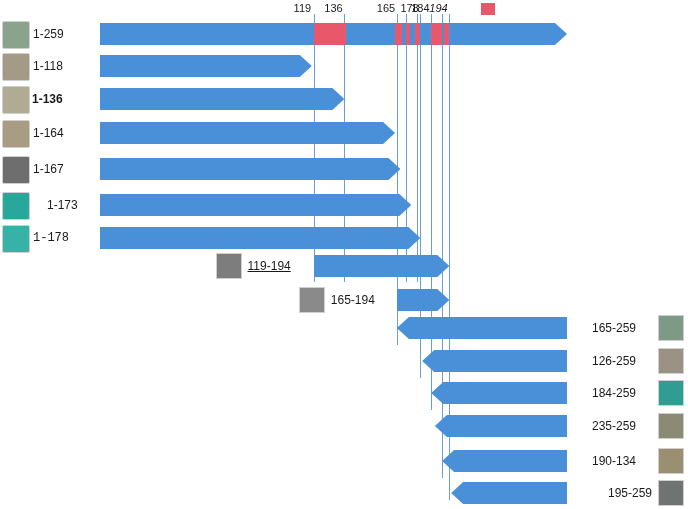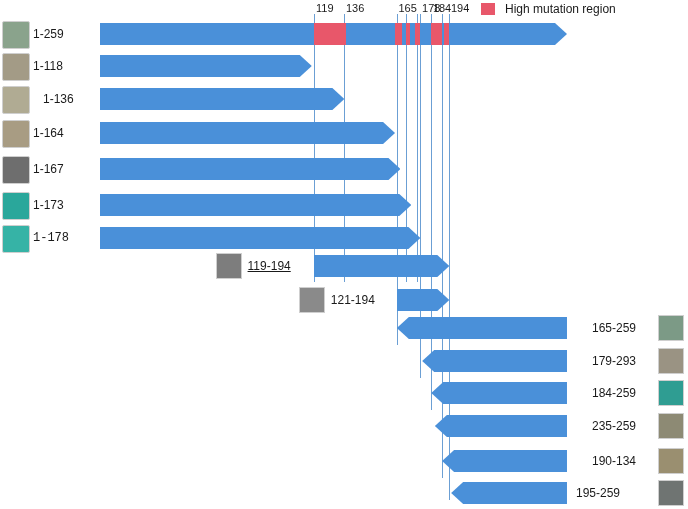--- a/index.html
+++ b/index.html
@@ -17,21 +17,21 @@
   #canvas {
     position: absolute;
     left: 0; top: 0;
     width: 688px;
     height: 509px;
   }
   .tick-label {
     position: absolute;
     font-size: 11px;
     color: #1a1a1a;
-    text-align: right;
+    text-align: left;
     white-space: nowrap;
   }
   .vline {
     position: absolute;
     width: 1px;
     background: #6b9fd4;
   }
   .row-label {
     position: absolute;
     font-size: 12px;
@@ -69,68 +69,67 @@
     <div class="vline" style="left: 417px; top: 14px; height: 268px;"></div>
     <div class="vline" style="left: 420px; top: 14px; height: 364px;"></div>
     <div class="vline" style="left: 431px; top: 14px; height: 396px;"></div>
     <div class="vline" style="left: 442px; top: 14px; height: 464px;"></div>
     <div class="vline" style="left: 449px; top: 14px; height: 486px;"></div>
     <div class="tick-label" style="left: 293.589px; top: 2px; width: 40px;">119</div>
     <div class="tick-label" style="left: 324.36px; top: 2px; width: 40px;">136</div>
     <div class="tick-label" style="left: 376.853px; top: 2px; width: 40px;">165</div>
     <div class="tick-label" style="left: 400.384px; top: 2px; width: 40px;">178</div>
     <div class="tick-label" style="left: 411.244px; top: 2px; width: 40px;">184</div>
-    <div class="tick-label" style="left: 429.345px; top: 2px; width: 40px;">194</div>
+    <div class="tick-label" style="left: 429.345px; top: 2px; width: 40px; font-style: italic;">194</div>
     <div class="legend-box" style="left: 481px; top: 3px; background: rgb(232, 87, 106);"></div>
-    <div class="legend-text" style="left: 505px; top: 2px;">High mutation region</div>
     <div class="bar-wrap" style="left: 100px; top: 23px; width: 467px; height: 22px; background: rgb(74, 144, 217); clip-path: polygon(0px 0px, 455px 0px, 467px 50%, 455px 100%, 0px 100%);">
       <div style="position: absolute; left: 213.589px; width: 32.5814px; top: 0px; height: 22px; background: rgb(232, 87, 106);"></div>
       <div style="position: absolute; left: 295.043px; width: 7.24031px; top: 0px; height: 22px; background: rgb(232, 87, 106);"></div>
       <div style="position: absolute; left: 305.903px; width: 3.62016px; top: 0px; height: 22px; background: rgb(232, 87, 106);"></div>
       <div style="position: absolute; left: 314.953px; width: 5.43023px; top: 0px; height: 22px; background: rgb(232, 87, 106);"></div>
       <div style="position: absolute; left: 331.244px; width: 10.8605px; top: 0px; height: 22px; background: rgb(232, 87, 106);"></div>
       <div style="position: absolute; left: 343.915px; width: 5.43023px; top: 0px; height: 22px; background: rgb(232, 87, 106);"></div>
     </div>
     <div class="row-label" style="top: 27px; left: 33px;">1-259</div>
     <div class="thumb" style="background: rgb(138, 163, 140); left: 2px; top: 21px; width: 28px; height: 28px; border-radius: 2px;"></div>
     <div class="bar-wrap" style="left: 100px; top: 55px; width: 211.779px; height: 22px; background: rgb(74, 144, 217); clip-path: polygon(0px 0px, 199.779px 0px, 211.779px 50%, 199.779px 100%, 0px 100%);"></div>
     <div class="row-label" style="top: 59px; left: 33px;">1-118</div>
     <div class="thumb" style="background: rgb(163, 155, 134); left: 2px; top: 53px; width: 28px; height: 28px; border-radius: 2px;"></div>
     <div class="bar-wrap" style="left: 100px; top: 88px; width: 244.36px; height: 22px; background: rgb(74, 144, 217); clip-path: polygon(0px 0px, 232.36px 0px, 244.36px 50%, 232.36px 100%, 0px 100%);"></div>
-    <div class="row-label" style="top: 92px; left: 43px;">1-136</div>
+    <div class="row-label" style="top: 92px; left: 32px; font-weight: bold;">1-136</div>
     <div class="thumb" style="background: rgb(176, 171, 147); left: 2px; top: 86px; width: 28px; height: 28px; border-radius: 2px;"></div>
     <div class="bar-wrap" style="left: 100px; top: 122px; width: 295.043px; height: 22px; background: rgb(74, 144, 217); clip-path: polygon(0px 0px, 283.043px 0px, 295.043px 50%, 283.043px 100%, 0px 100%);"></div>
     <div class="row-label" style="top: 126px; left: 33px;">1-164</div>
     <div class="thumb" style="background: rgb(168, 156, 131); left: 2px; top: 120px; width: 28px; height: 28px; border-radius: 2px;"></div>
     <div class="bar-wrap" style="left: 100px; top: 158px; width: 300.473px; height: 22px; background: rgb(74, 144, 217); clip-path: polygon(0px 0px, 288.473px 0px, 300.473px 50%, 288.473px 100%, 0px 100%);"></div>
     <div class="row-label" style="top: 162px; left: 33px;">1-167</div>
     <div class="thumb" style="background: rgb(110, 110, 110); left: 2px; top: 156px; width: 28px; height: 28px; border-radius: 2px;"></div>
     <div class="bar-wrap" style="left: 100px; top: 194px; width: 311.333px; height: 22px; background: rgb(74, 144, 217); clip-path: polygon(0px 0px, 299.333px 0px, 311.333px 50%, 299.333px 100%, 0px 100%);"></div>
-    <div class="row-label" style="top: 198px; left: 33px;">1-173</div>
+    <div class="row-label" style="top: 198px; left: 47px;">1-173</div>
     <div class="thumb" style="background: rgb(42, 167, 155); left: 2px; top: 192px; width: 28px; height: 28px; border-radius: 2px;"></div>
     <div class="bar-wrap" style="left: 100px; top: 227px; width: 320.384px; height: 22px; background: rgb(74, 144, 217); clip-path: polygon(0px 0px, 308.384px 0px, 320.384px 50%, 308.384px 100%, 0px 100%);"></div>
     <div class="row-label" style="top: 231px; left: 33px; font-family: Liberation Mono, monospace;">1-178</div>
     <div class="thumb" style="background: rgb(54, 179, 166); left: 2px; top: 225px; width: 28px; height: 28px; border-radius: 2px;"></div>
     <div class="bar-wrap" style="left: 313.589px; top: 255px; width: 135.756px; height: 22px; background: rgb(74, 144, 217); clip-path: polygon(0px 0px, 123.756px 0px, 135.756px 50%, 123.756px 100%, 0px 100%);"></div>
     <div class="row-label" style="top: 259px; left: 247.589px; text-decoration: underline;">119-194</div>
     <div class="thumb" style="background: rgb(125, 125, 125); left: 215.589px; top: 253px; width: 26px; height: 26px;"></div>
     <div class="bar-wrap" style="left: 396.853px; top: 289px; width: 52.4922px; height: 22px; background: rgb(74, 144, 217); clip-path: polygon(0px 0px, 40.4922px 0px, 52.4922px 50%, 40.4922px 100%, 0px 100%);"></div>
-    <div class="row-label" style="top: 293px; left: 330.853px;">121-194</div>
+    <div class="row-label" style="top: 293px; left: 330.853px;">165-194</div>
     <div class="thumb" style="background: rgb(138, 138, 138); left: 298.853px; top: 287px; width: 26px; height: 26px;"></div>
     <div class="bar-wrap" style="left: 396.853px; top: 317px; width: 170.147px; height: 22px; background: rgb(74, 144, 217); clip-path: polygon(12px 0px, 170.147px 0px, 170.147px 100%, 12px 100%, 0px 50%);"></div>
     <div class="row-label" style="top: 321px; left: 592px;">165-259</div>
     <div class="thumb" style="background: rgb(124, 154, 134); left: 658px; top: 315px; width: 26px; height: 26px;"></div>
     <div class="bar-wrap" style="left: 422.194px; top: 350px; width: 144.806px; height: 22px; background: rgb(74, 144, 217); clip-path: polygon(12px 0px, 144.806px 0px, 144.806px 100%, 12px 100%, 0px 50%);"></div>
-    <div class="row-label" style="top: 354px; left: 592px;">179-293</div>
+    <div class="row-label" style="top: 354px; left: 592px;">126-259</div>
     <div class="thumb" style="background: rgb(154, 147, 131); left: 658px; top: 348px; width: 26px; height: 26px;"></div>
     <div class="bar-wrap" style="left: 431.244px; top: 382px; width: 135.756px; height: 22px; background: rgb(74, 144, 217); clip-path: polygon(12px 0px, 135.756px 0px, 135.756px 100%, 12px 100%, 0px 50%);"></div>
     <div class="row-label" style="top: 386px; left: 592px;">184-259</div>
     <div class="thumb" style="background: rgb(47, 157, 146); left: 658px; top: 380px; width: 26px; height: 26px;"></div>
     <div class="bar-wrap" style="left: 434.864px; top: 415px; width: 132.136px; height: 22px; background: rgb(74, 144, 217); clip-path: polygon(12px 0px, 132.136px 0px, 132.136px 100%, 12px 100%, 0px 50%);"></div>
     <div class="row-label" style="top: 419px; left: 592px;">235-259</div>
     <div class="thumb" style="background: rgb(141, 138, 116); left: 658px; top: 413px; width: 26px; height: 26px;"></div>
     <div class="bar-wrap" style="left: 442.105px; top: 450px; width: 124.895px; height: 22px; background: rgb(74, 144, 217); clip-path: polygon(12px 0px, 124.895px 0px, 124.895px 100%, 12px 100%, 0px 50%);"></div>
     <div class="row-label" style="top: 454px; left: 592px;">190-134</div>
     <div class="thumb" style="background: rgb(154, 143, 112); left: 658px; top: 448px; width: 26px; height: 26px;"></div>
     <div class="bar-wrap" style="left: 451.155px; top: 482px; width: 115.845px; height: 22px; background: rgb(74, 144, 217); clip-path: polygon(12px 0px, 115.845px 0px, 115.845px 100%, 12px 100%, 0px 50%);"></div>
-    <div class="row-label" style="top: 486px; left: 576px;">195-259</div>
+    <div class="row-label" style="top: 486px; left: 608px;">195-259</div>
     <div class="thumb" style="background: rgb(111, 116, 114); left: 658px; top: 480px; width: 26px; height: 26px;"></div>
   </div>
 
 </body></html>

